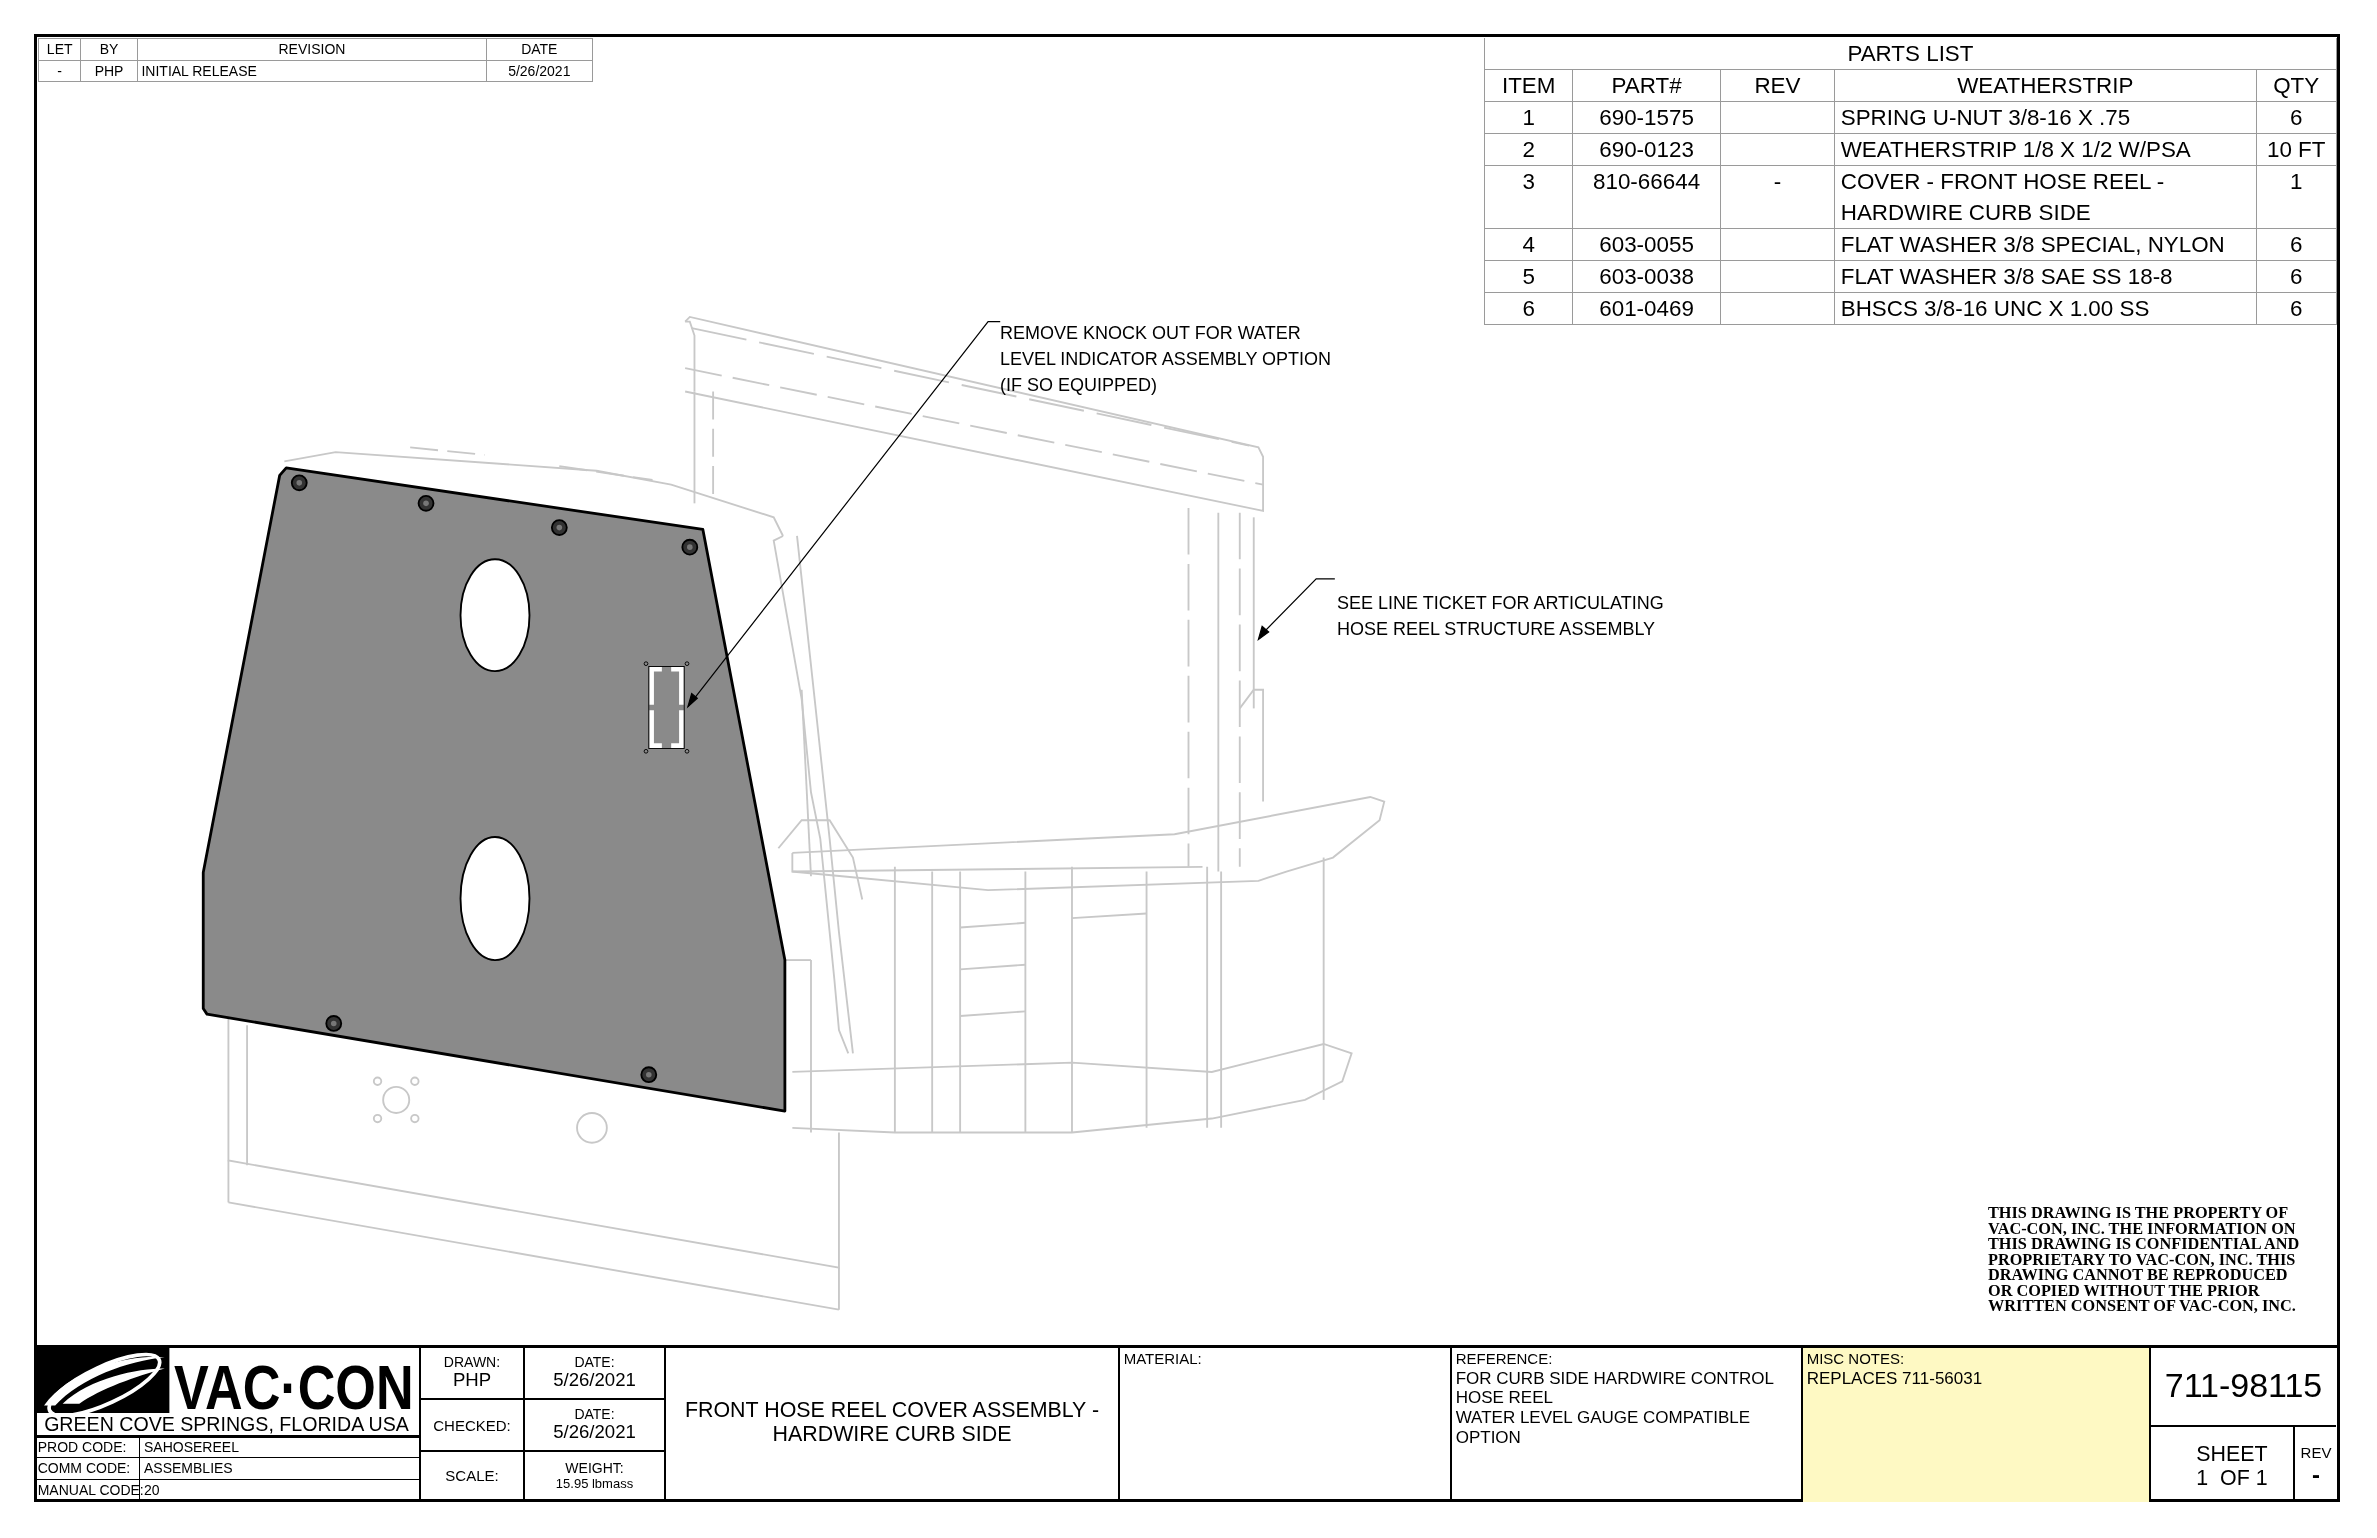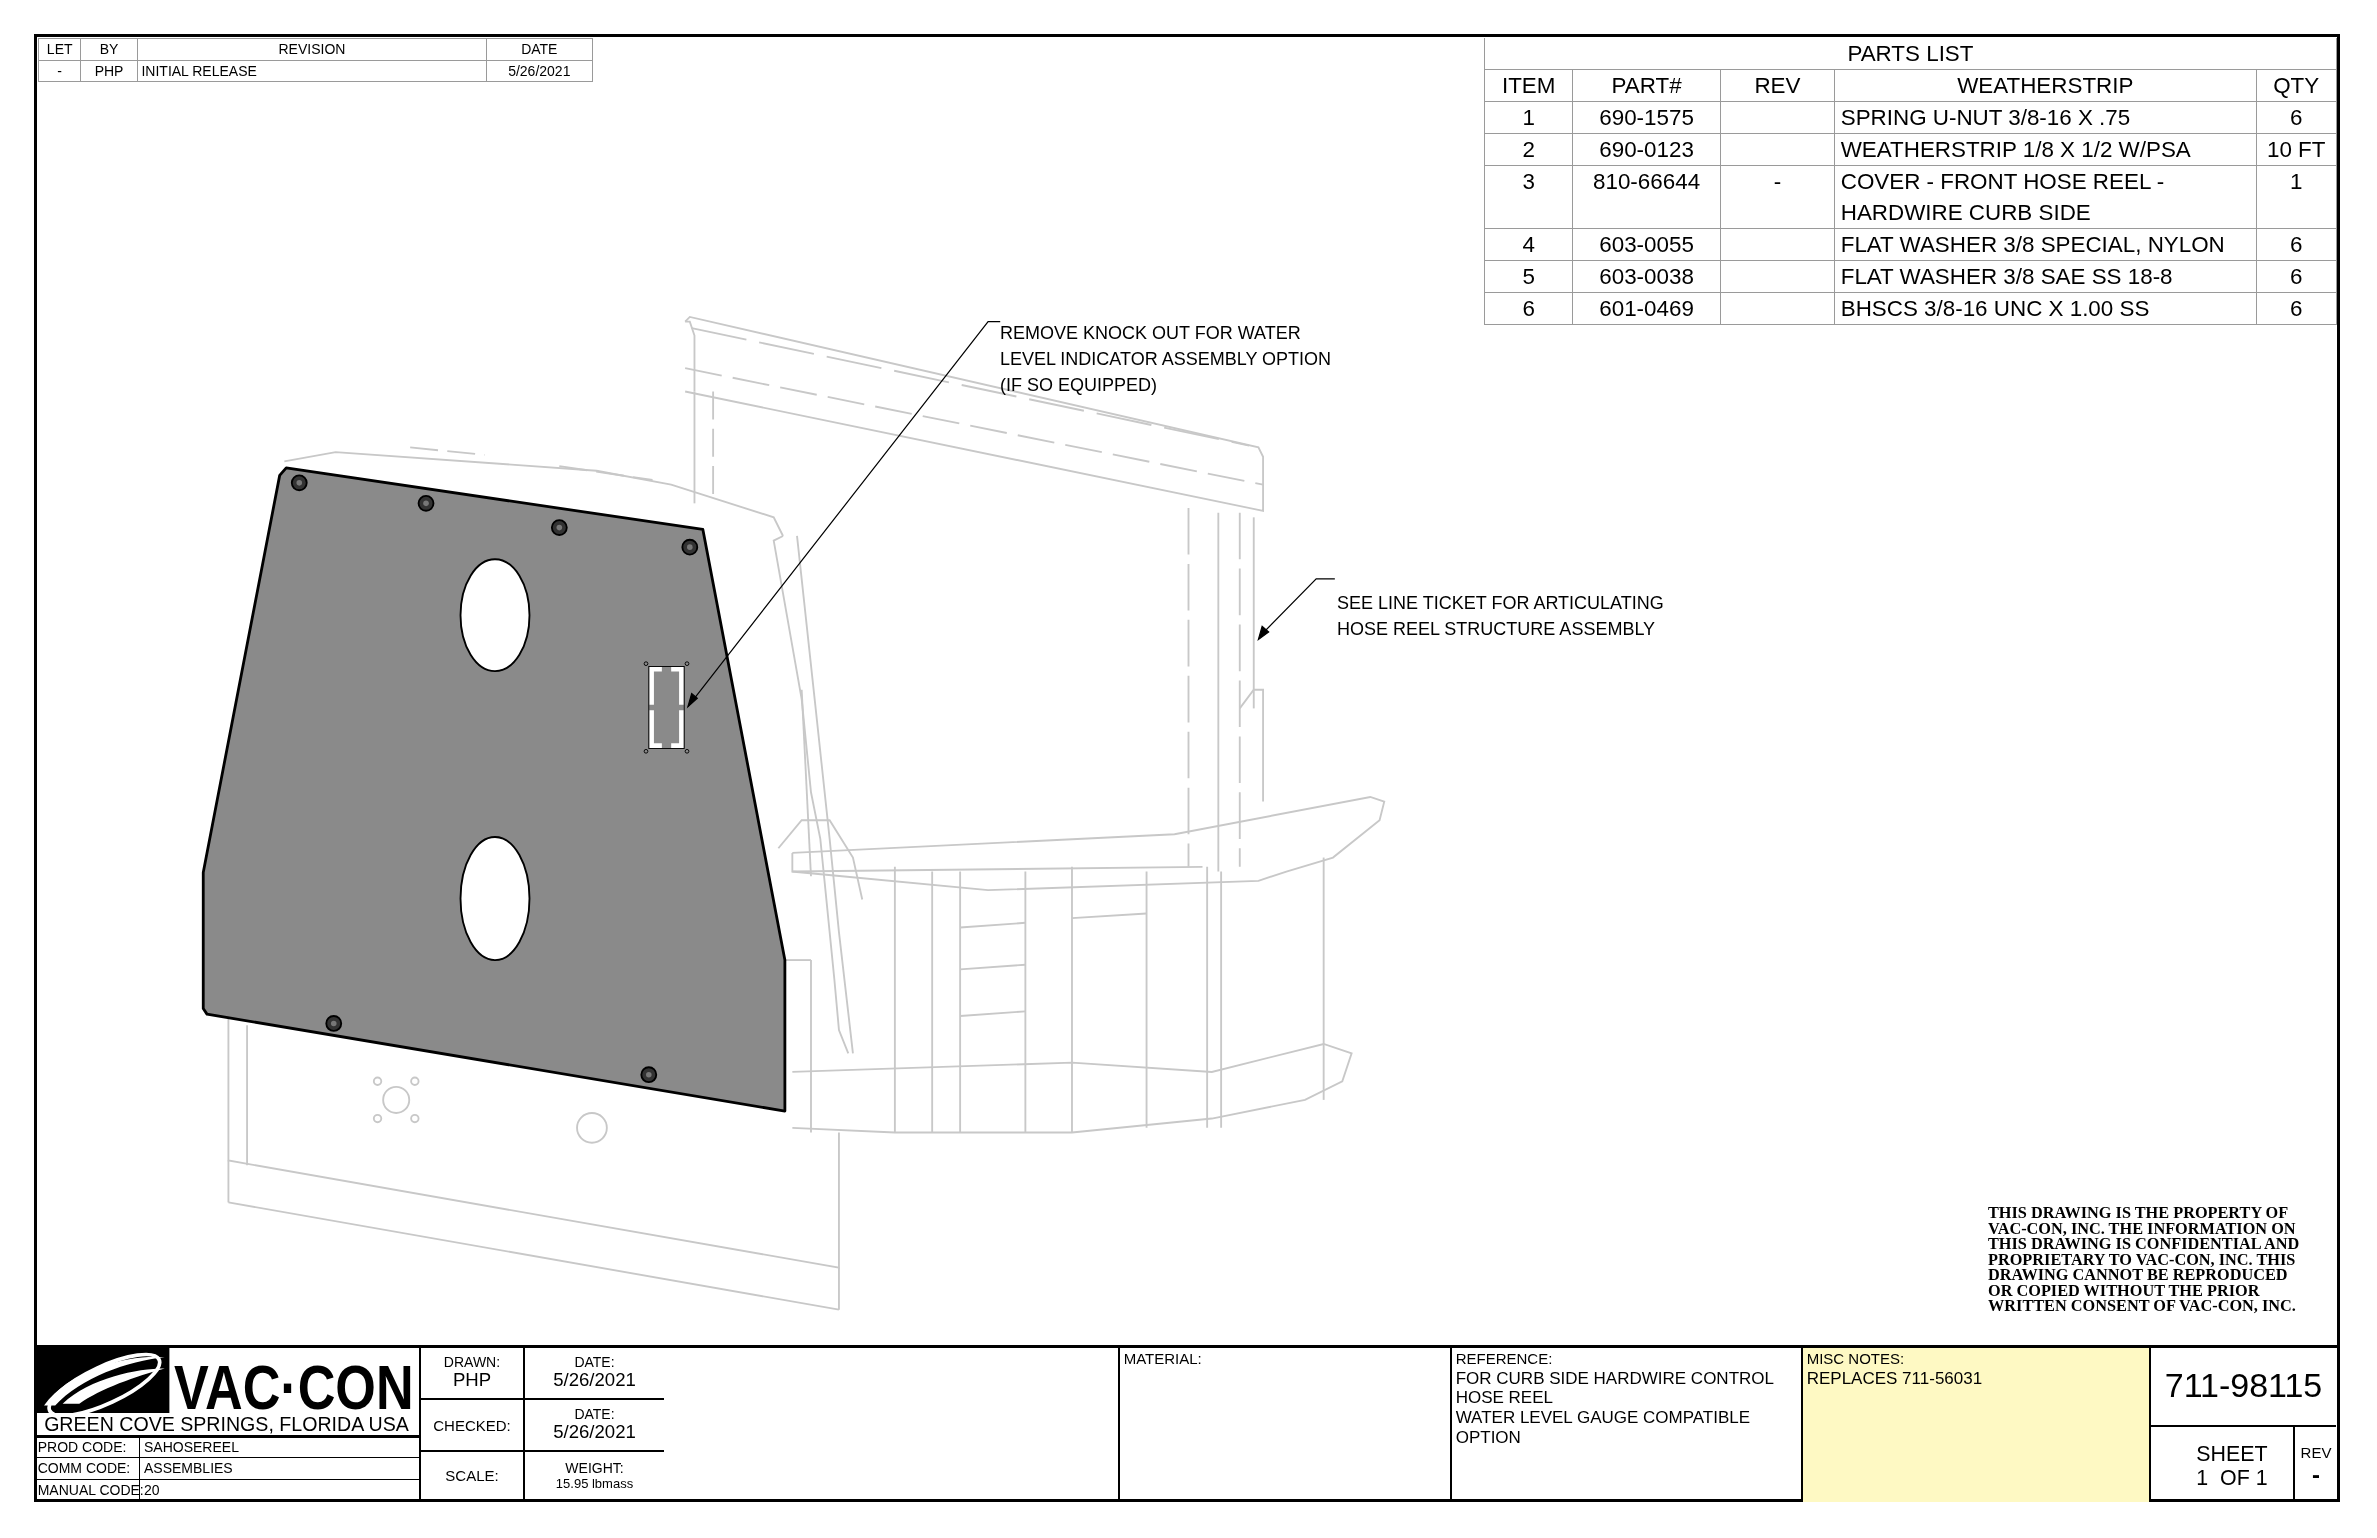--- a/index.html
+++ b/index.html
@@ -296,20 +296,24 @@
   </div>
   <div class="cell ctr" style="left:489px; top:52px; width:141px; height:52px; border-bottom:2.8px solid #000;">
     <div class="lbl" style="margin-top:5.6px;">DATE:</div>
     <div class="val">5/26/2021</div>
   </div>
   <div class="cell ctr" style="left:489px; top:104px; width:141px; height:49px;">
     <div class="lbl" style="margin-top:7.5px;">WEIGHT:</div>
     <div style="font-size:13px; line-height:16px;">15.95 lbmass</div>
   </div>
 
+  <div class="cell ctr" style="left:630px; top:0; width:454px; height:154px;">
+    <div style="margin-top:50px; font-size:21.4px; line-height:24px;">FRONT HOSE REEL COVER ASSEMBLY -</div>
+    <div style="font-size:21.4px; line-height:24px;">HARDWIRE CURB SIDE</div>
+  </div>
 
   <div class="cell" style="left:1084px; top:0; width:332px; height:154px;">
     <div class="small" style="padding:1.9px 3.7px;">MATERIAL:</div>
     <div class="small" style="padding:0 3.7px;"></div>
   </div>
 
   <div class="cell" style="left:1416px; top:0; width:351px; height:154px; overflow:visible;">
     <div class="small" style="padding:1.9px 3.7px;">REFERENCE:</div>
     <div style="padding:0 3.7px; font-size:17px; line-height:19.6px; white-space:nowrap;">
       <div>FOR CURB SIDE HARDWIRE CONTROL</div>

